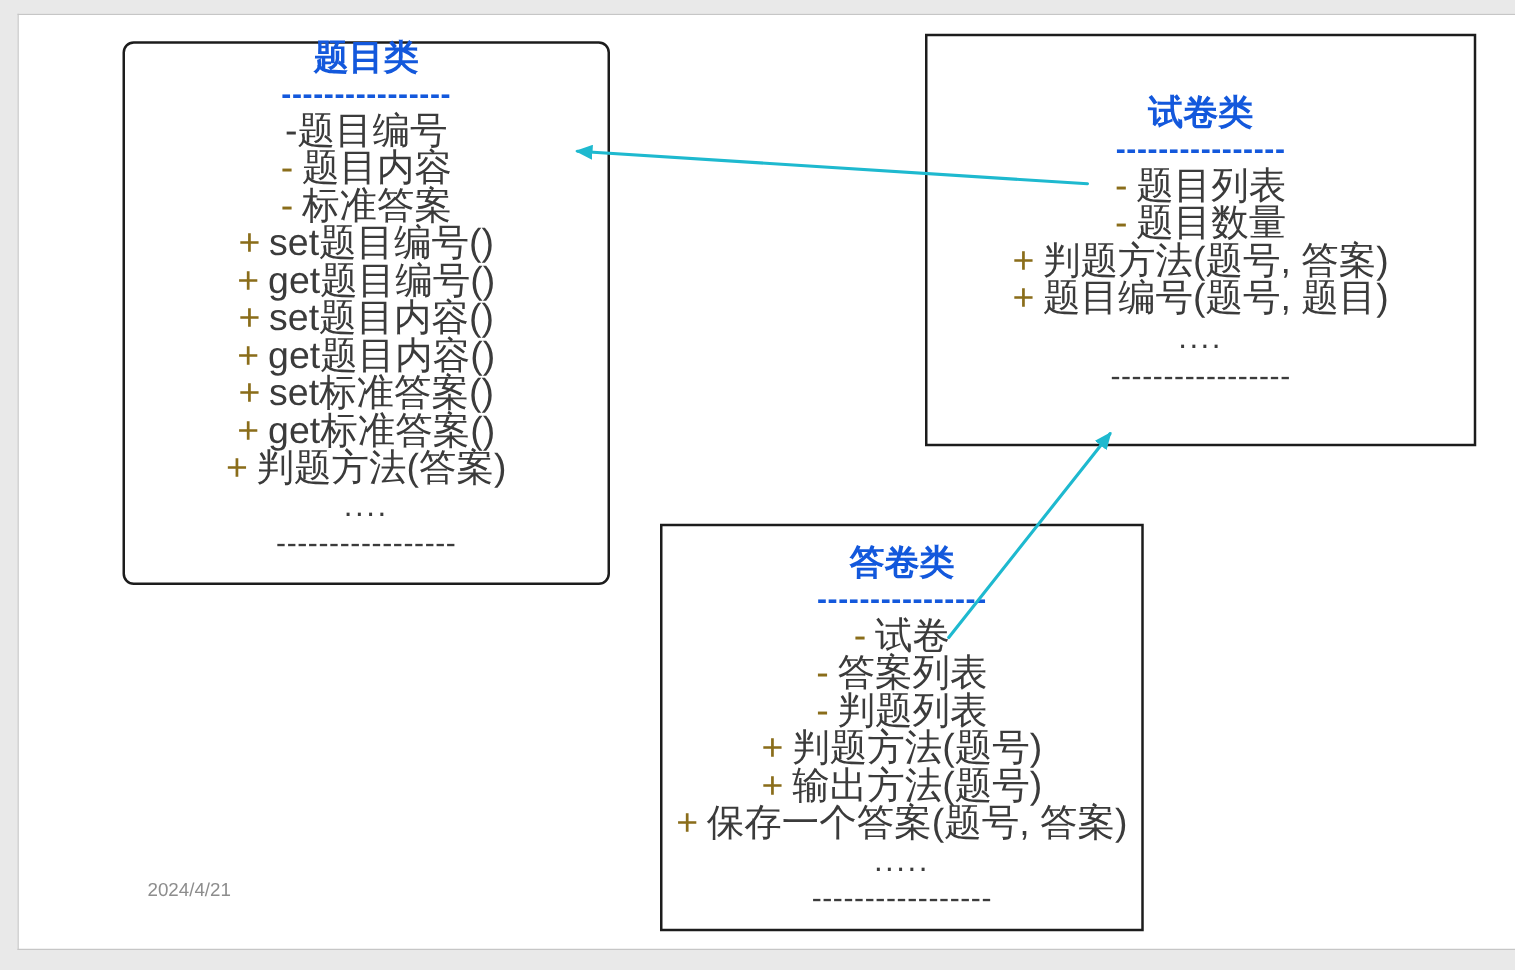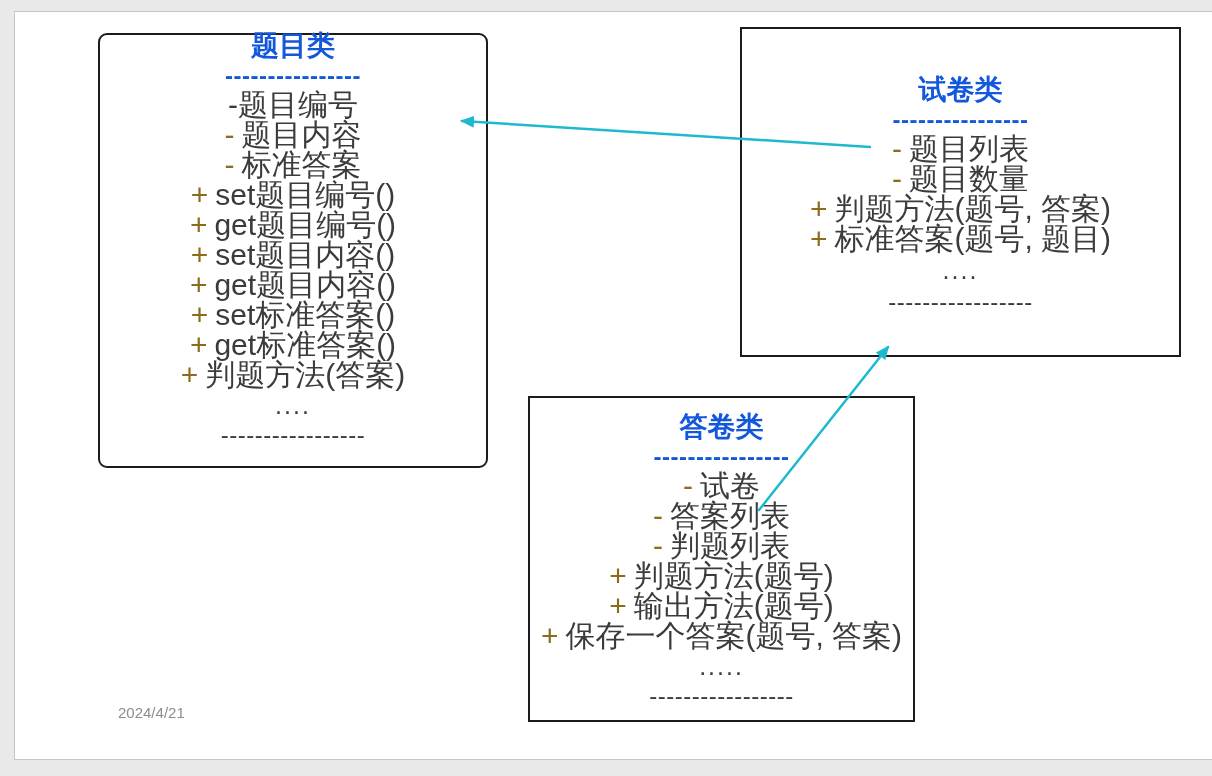--- a/index.html
+++ b/index.html
@@ -29,21 +29,21 @@
     border: 2px solid #1c1c1c;
     box-sizing: border-box;
     display: flex;
     flex-direction: column;
     align-items: center;
     text-align: center;
     z-index: 2;
   }
   #question-box { left: 98px;  top: 33px;  width: 390px; height: 435px; border-radius: 9px; }
   #paper-box    { left: 740px; top: 27px;  width: 441px; height: 330px; padding-top: 45px; }
-  #answer-box   { left: 528px; top: 396px; width: 387px; height: 326px; padding-top: 13px; }
+  #answer-box   { left: 528px; top: 419px; width: 387px; height: 326px; padding-top: 13px; }
 
   .box-title {
     color: var(--title-blue, #1358dc);
     font-weight: bold;
     font-size: 28px;
     line-height: 32px;
     white-space: nowrap;
   }
   #question-box .box-title { margin-top: -5px; }
 
@@ -119,21 +119,21 @@
     <div class="ellipsis-row">....</div>
     <div class="dashes-bottom">-----------------</div>
   </div>
 
   <div class="class-box" id="paper-box">
     <div class="box-title">试卷类</div>
     <div class="dashes-top">----------------</div>
     <div class="member-row"><span class="sign">-</span><span>题目列表</span></div>
     <div class="member-row"><span class="sign">-</span><span>题目数量</span></div>
     <div class="member-row"><span class="sign">+</span><span>判题方法(题号, 答案)</span></div>
-    <div class="member-row"><span class="sign">+</span><span>标准答案(题号, 题目)</span></div>
+    <div class="member-row"><span class="sign">+</span><span>题目编号(题号, 题目)</span></div>
     <div class="ellipsis-row">....</div>
     <div class="dashes-bottom">-----------------</div>
   </div>
 
   <div class="class-box" id="answer-box">
     <div class="box-title">答卷类</div>
     <div class="dashes-top">----------------</div>
     <div class="member-row"><span class="sign">-</span><span>试卷</span></div>
     <div class="member-row"><span class="sign">-</span><span>答案列表</span></div>
     <div class="member-row"><span class="sign">-</span><span>判题列表</span></div>

